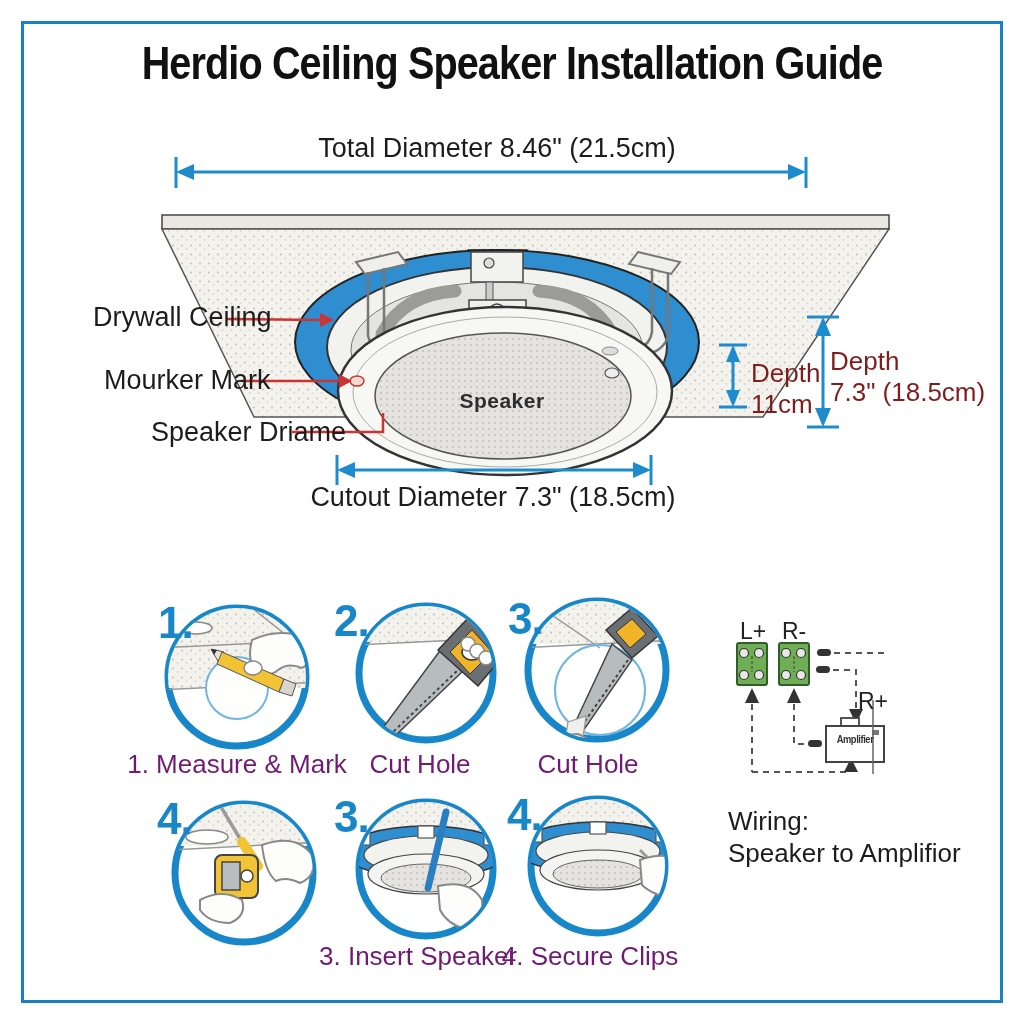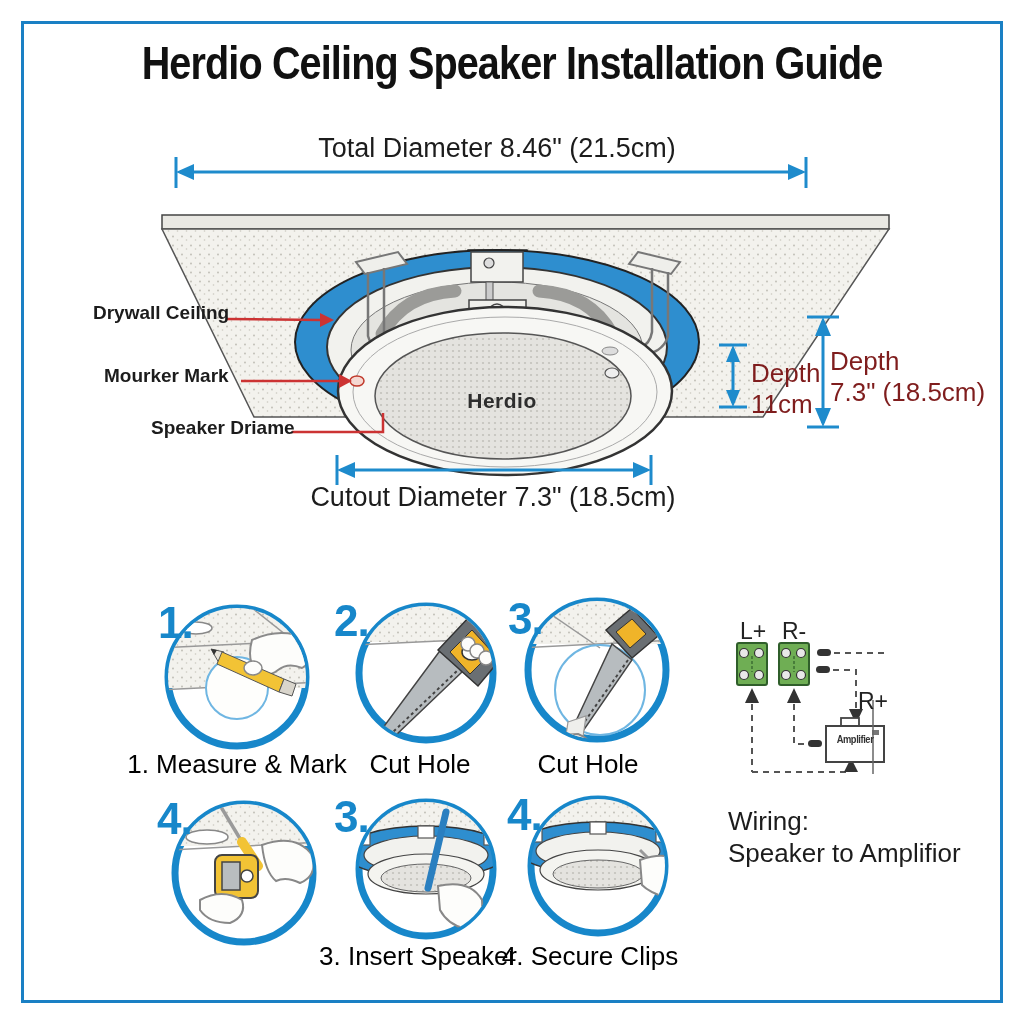--- a/index.html
+++ b/index.html
@@ -6,26 +6,26 @@
   .canvas{position:relative;width:1024px;height:1024px;background:#ffffff;overflow:hidden;
           font-family:"Liberation Sans",sans-serif;color:#1b1b1b;}
   .frame{position:absolute;left:21px;top:21px;right:21px;bottom:21px;border:3px solid #1a80c4;}
   .layer{position:absolute;left:0;top:0;width:1024px;height:1024px;}
   .txt{position:absolute;white-space:nowrap;}
   .title{top:36px;left:0;width:1024px;text-align:center;font-size:46px;font-weight:700;
          letter-spacing:-1px;color:#111;transform:scaleX(.86);}
   .dim{font-size:27px;font-weight:500;color:#1c1c1c;}
   .dim-top{top:133px;left:97px;width:800px;text-align:center;}
   .dim-bottom{top:482px;left:143px;width:700px;text-align:center;}
-  .plabel{font-size:19px;font-weight:700;color:#1c1c1c;}
+  .plabel{font-size:27px;font-weight:400;color:#1c1c1c;}
   .depth{font-size:26px;font-weight:500;color:#7f1d1d;line-height:1.2;white-space:nowrap;position:absolute;}
   .brand{top:389px;left:437px;width:130px;text-align:center;font-size:21px;font-weight:700;
          letter-spacing:.5px;color:#2e2e2e;}
   .stepnum{font-size:44px;font-weight:800;color:#1787ca;letter-spacing:-1px;}
-  .caption{font-size:26px;font-weight:500;color:#000000;text-align:center;}
+  .caption{font-size:26px;font-weight:500;color:#701a75;text-align:center;}
   .wlabel{font-size:23px;font-weight:500;color:#222;}
   .amp-label{top:733px;left:827px;width:56px;text-align:center;font-size:11px;font-weight:700;
              color:#333;transform:scaleX(.85);letter-spacing:-.5px;}
   .wiring-cap{position:absolute;left:728px;font-size:26px;font-weight:500;color:#1c1c1c;}
 </style>
 </head>
 <body>
 
 <div class="canvas">
 
@@ -299,21 +299,21 @@
 
   <div class="depth" style="left:751px;top:358px;">
     <div>Depth</div>
     <div>11cm</div>
   </div>
   <div class="depth" style="left:830px;top:346px;">
     <div>Depth</div>
     <div>7.3" (18.5cm)</div>
   </div>
 
-  <div class="txt brand">Herdio</div>
+  <div class="txt brand">Speaker</div>
 
   <div class="txt stepnum" style="left:158px;top:598px;">1.</div>
   <div class="txt stepnum" style="left:334px;top:596px;">2.</div>
   <div class="txt stepnum" style="left:508px;top:594px;">3.</div>
   <div class="txt stepnum" style="left:157px;top:794px;">4.</div>
   <div class="txt stepnum" style="left:334px;top:792px;">3.</div>
   <div class="txt stepnum" style="left:507px;top:790px;">4.</div>
 
   <div class="txt caption" style="left:117px;top:749px;width:240px;">1. Measure &amp; Mark</div>
   <div class="txt caption" style="left:330px;top:749px;width:180px;">Cut Hole</div>

